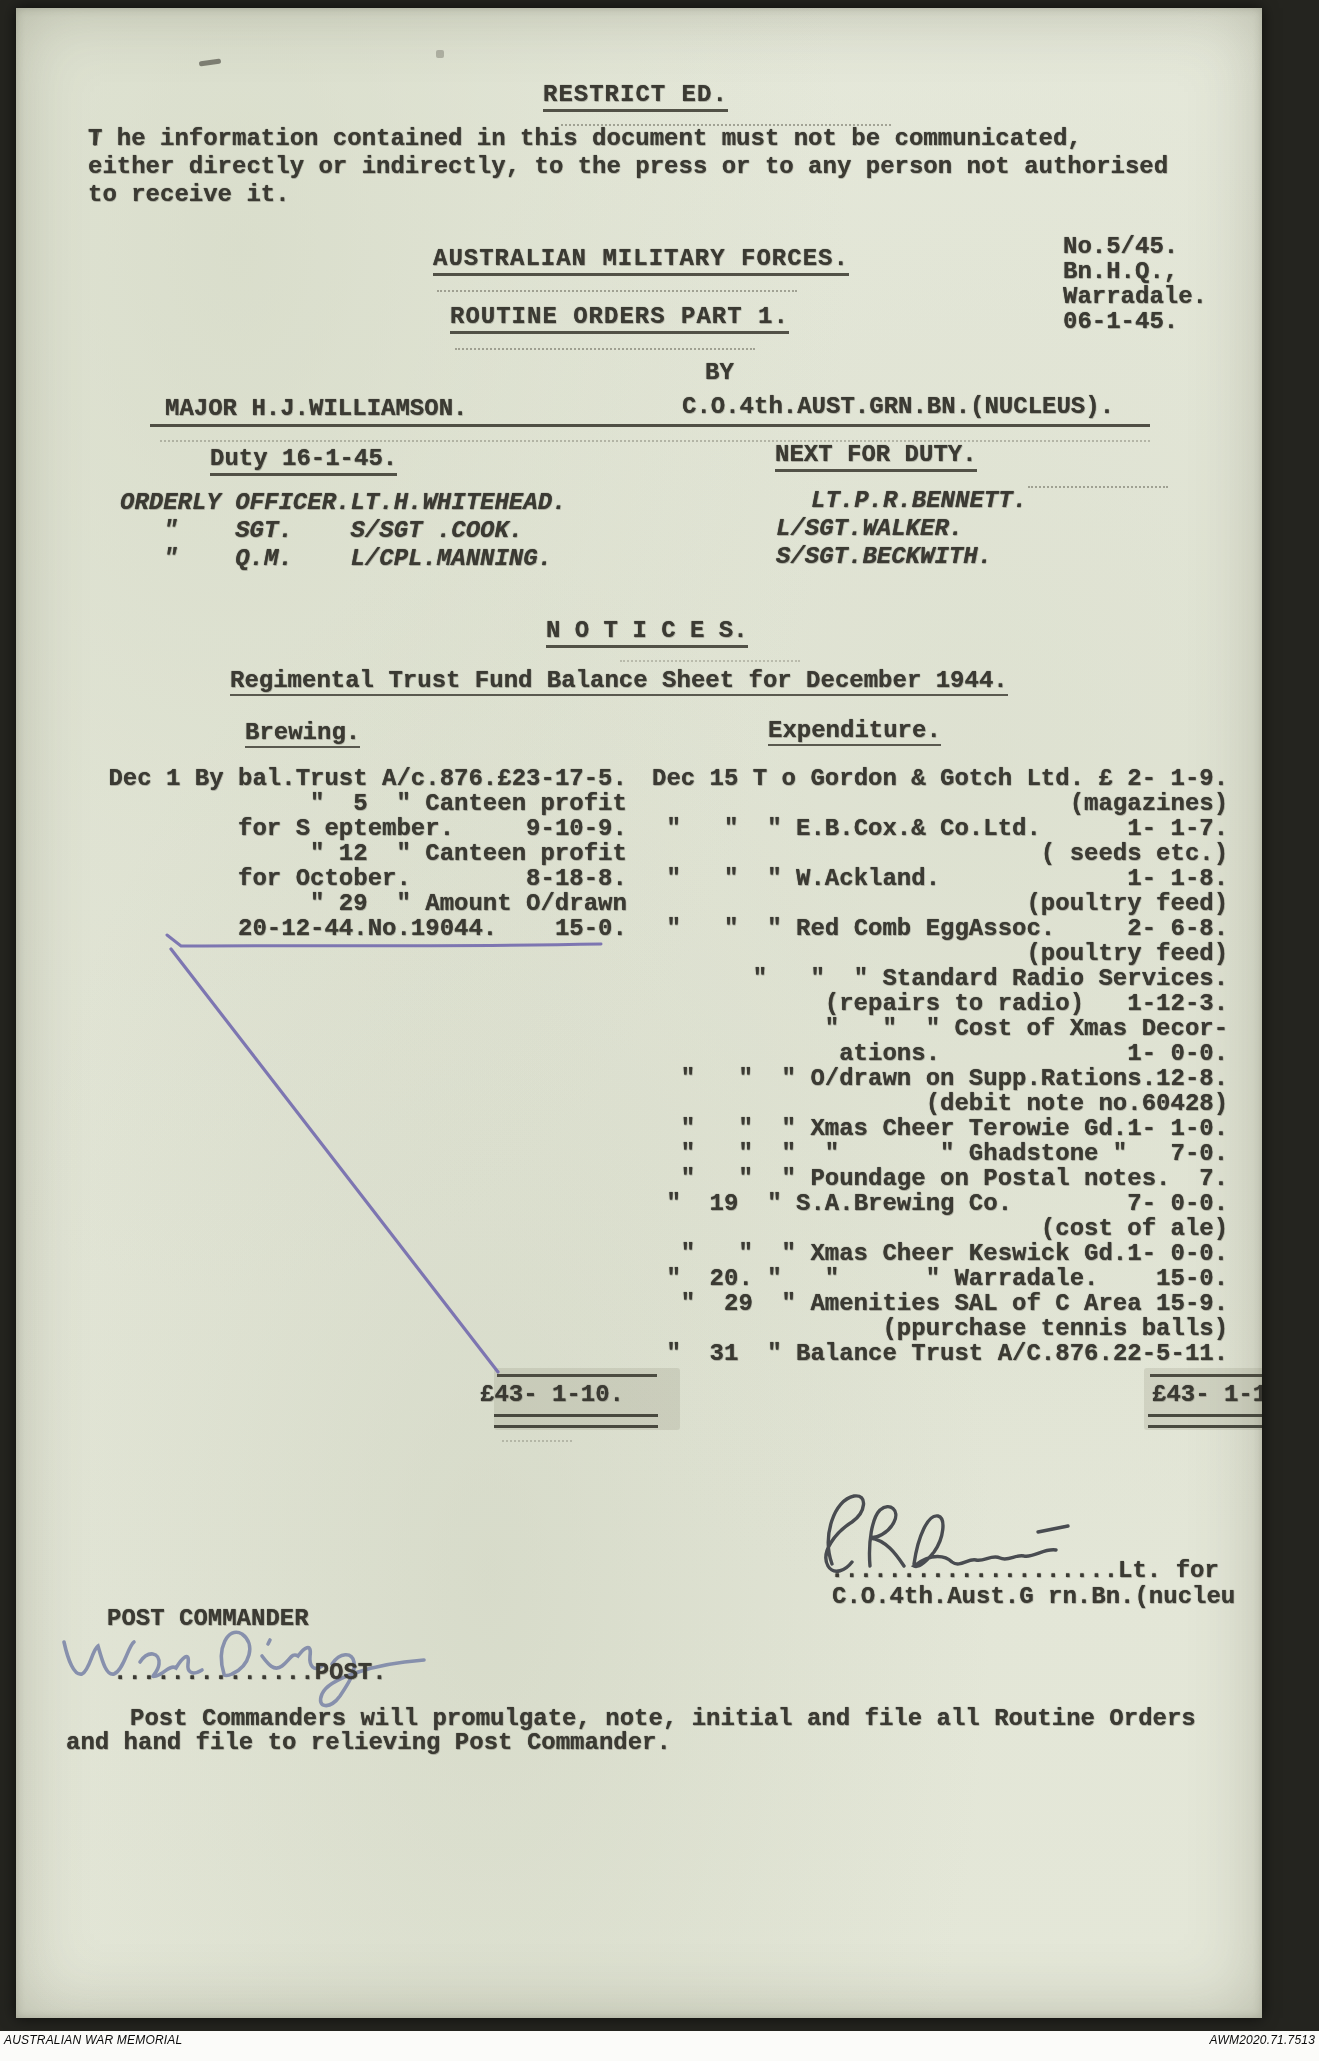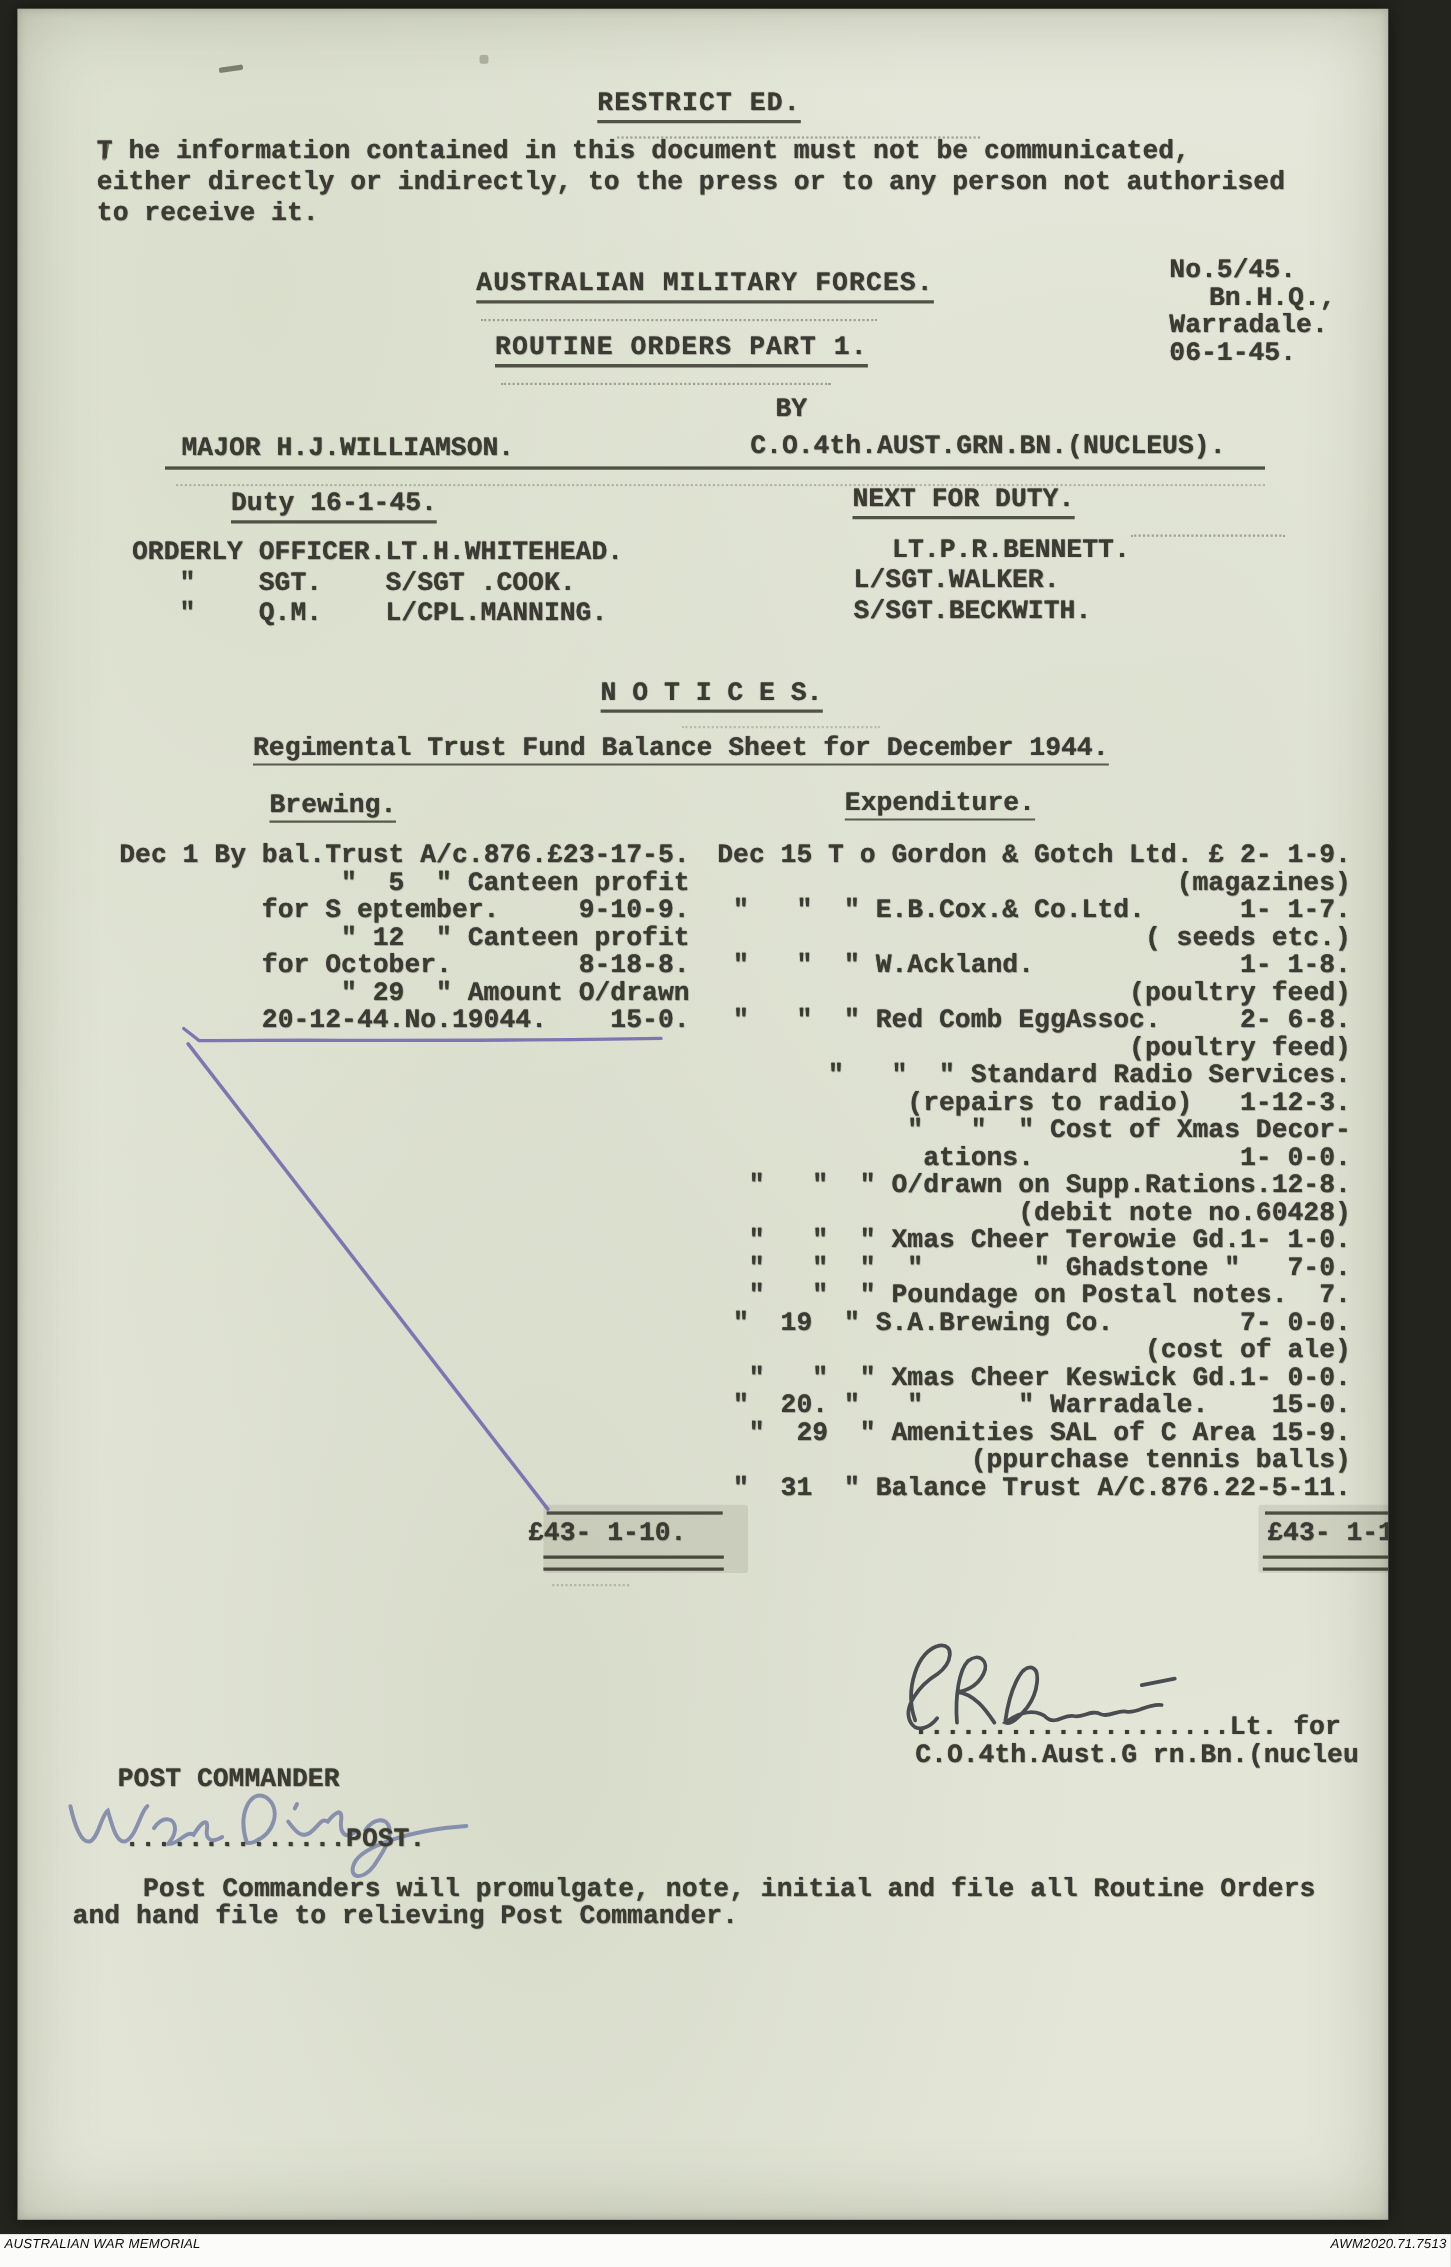--- a/index.html
+++ b/index.html
@@ -22,21 +22,21 @@
     position:absolute;white-space:pre;
     font:bold 24px/25px "Liberation Mono","DejaVu Sans Mono",monospace;
     color:#3b3a33;
     text-shadow:0 0 1px rgba(48,47,39,.85), .7px .7px 0 rgba(48,47,39,.22);
   }
   .ls1{letter-spacing:1px;}
   .ul{border-bottom:3px solid rgba(56,55,46,.85);padding-bottom:2px;}
   .ul2{border-bottom:2.5px solid rgba(56,55,46,.8);padding-bottom:1px;}
   .dots{position:absolute;border-top:2px dotted rgba(72,70,58,.42);height:0;}
   .ledger div{height:25px;text-align:right;}
-  .roster div{height:28px;}
+  .roster div{height:28px;font-style:italic;}
   .rblock div{height:25px;}
   .para div{height:28px;}
   .rule{position:absolute;background:rgba(54,53,44,.85);height:2.5px;}
   .dblrule{position:absolute;height:8px;border-top:3px solid rgba(54,53,44,.88);border-bottom:3px solid rgba(54,53,44,.88);}
   .smudge{position:absolute;background:rgba(118,116,96,.17);border-radius:3px;}
   .speck{position:absolute;background:rgba(50,48,40,.55);border-radius:2px;}
   svg.overlay{position:absolute;left:0;top:0;pointer-events:none;}
   #footerbar{
     position:absolute;left:0;bottom:0;width:1319px;height:30px;background:#fbfbf9;
     font-family:"Liberation Sans","DejaVu Sans",sans-serif;
@@ -62,21 +62,21 @@
   </div>
 
   <div class="t ls1 ul" style="left:417px;top:238px;">AUSTRALIAN MILITARY FORCES.</div>
   <div class="dots" style="left:421px;top:282px;width:360px;"></div>
   <div class="t ls1 ul" style="left:434px;top:296px;">ROUTINE ORDERS PART 1.</div>
   <div class="dots" style="left:439px;top:340px;width:300px;"></div>
   <div class="t" style="left:689px;top:352px;">BY</div>
 
   <div class="rblock" style="position:absolute;left:1047px;top:226px;">
     <div class="t" style="position:relative;">No.5/45.</div>
-    <div class="t" style="position:relative;margin-left:36px;">Bn.H.Q.,</div>
+    <div class="t" style="position:relative;">Bn.H.Q.,</div>
     <div class="t" style="position:relative;">Warradale.</div>
     <div class="t" style="position:relative;">06-1-45.</div>
   </div>
 
   <div class="t" style="left:149px;top:388px;">MAJOR H.J.WILLIAMSON.</div>
   <div class="t" style="left:666px;top:386px;">C.O.4th.AUST.GRN.BN.(NUCLEUS).</div>
   <div class="rule" style="left:134px;top:416px;width:1000px;"></div>
   <div class="dots" style="left:144px;top:432px;width:990px;opacity:.7;"></div>
 
   <div class="t ul" style="left:194px;top:438px;">Duty 16-1-45.</div>

